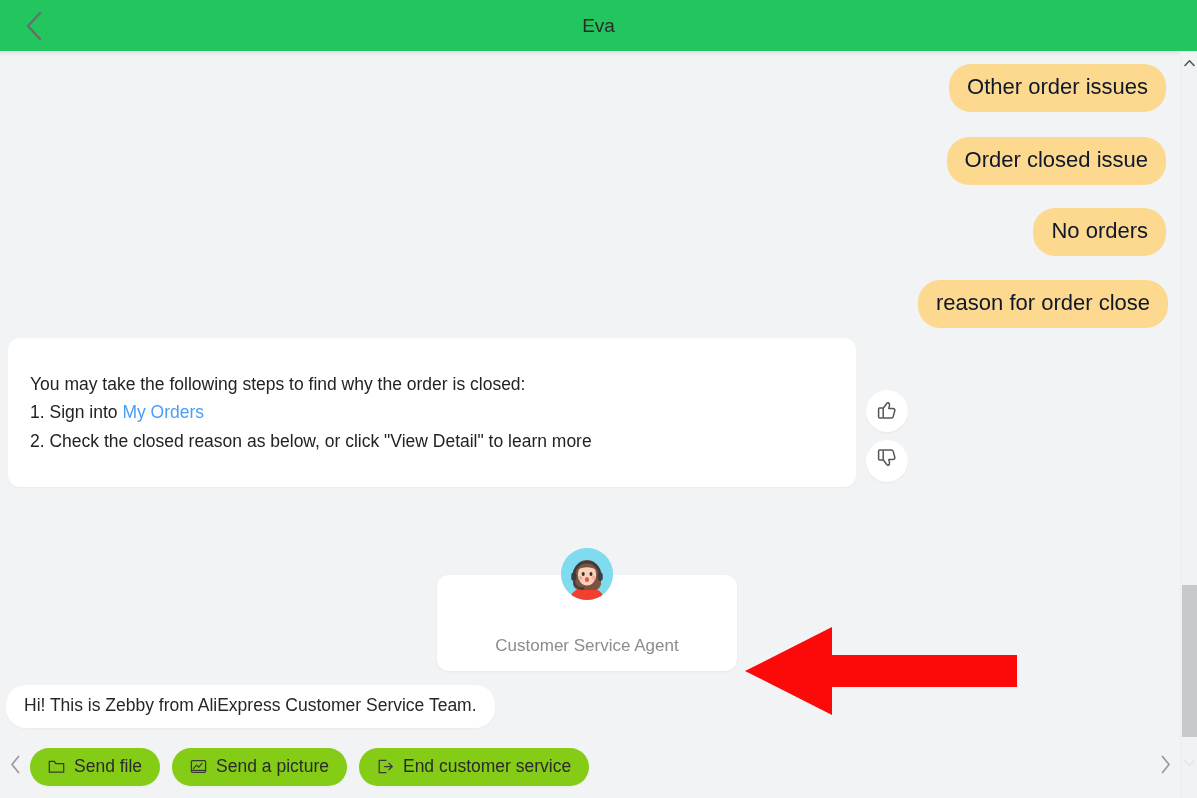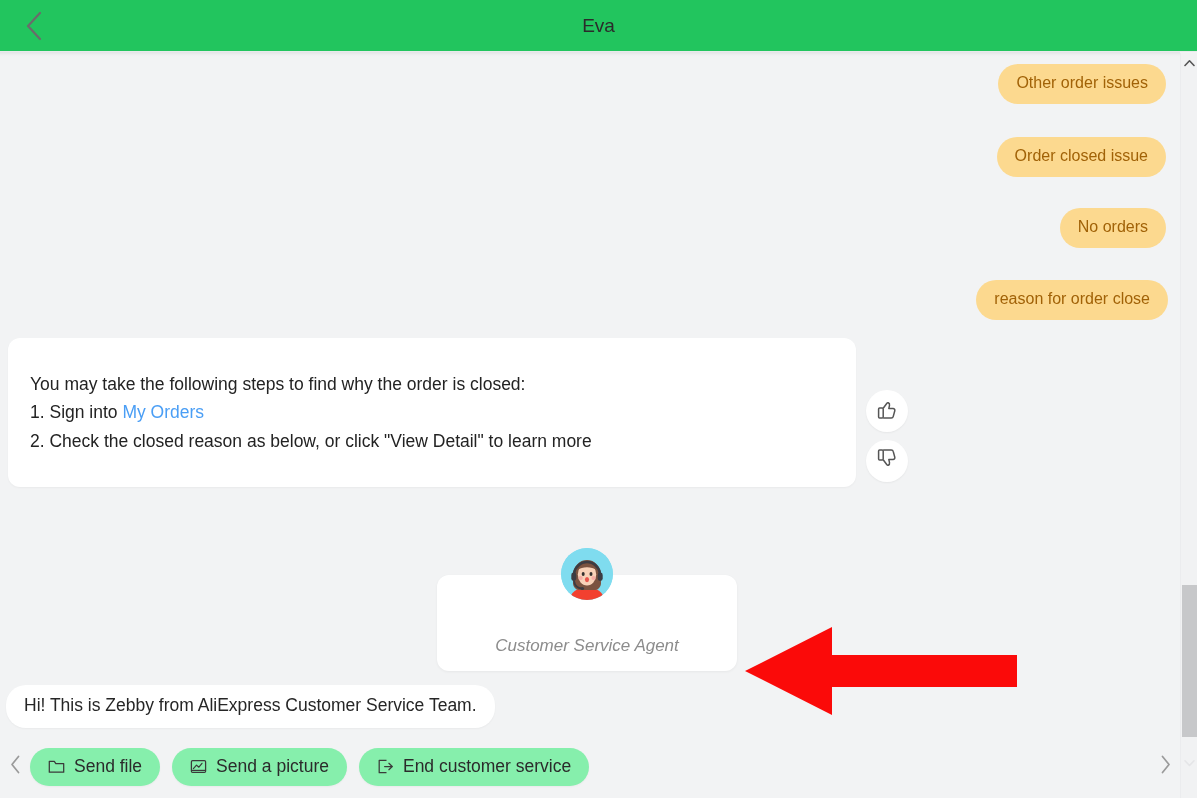--- a/index.html
+++ b/index.html
@@ -49,22 +49,22 @@
     background: #f2f3f4;
     overflow: hidden;
   }
 
   
   .user-bubble {
     position: absolute;
     background: #fcd98f;
     border-radius: 22px;
     padding: 9px 18px 11px 18px;
-    font-size: 16px;
-    color: #a16207;
+    font-size: 22px;
+    color: #0f172a;
     line-height: 1.25;
     white-space: nowrap;
   }
   #bubble-0 { right: 14px; top:  11px; }
   #bubble-1 { right: 14px; top:  84px; }
   #bubble-2 { right: 14px; top: 155px; }
   #bubble-3 { right: 12px; top: 227px; }
 
   
   #info-card {
@@ -127,21 +127,21 @@
     z-index: 2;
   }
   #agent-name {
     position: absolute; left: 437px; top: 557px;
     width: 300px; text-align: center;
     font-size: 18px; color: #262626;
   }
   #agent-role {
     position: absolute; left: 437px; top: 583px;
     width: 300px; text-align: center;
-    font-size: 17px; color: #8c8c8c; font-style: italic;
+    font-size: 17px; color: #8c8c8c;
   }
 
   
   #agent-msg {
     position: absolute;
     left: 6px; top: 632px;
     background: #ffffff;
     border-radius: 20px;
     padding: 10px 18px 12px 18px;
     font-size: 17.5px;
@@ -195,21 +195,21 @@
   .qb-nav {
     width: 30px; height: 63px;
     display: flex; align-items: center; justify-content: center;
     cursor: pointer; flex: none;
   }
   #qb-nav-right {
     position: absolute; right: 0; top: 0;
   }
   .chip {
     height: 38px;
-    background: #86efac;
+    background: #84cc16;
     border-radius: 19px;
     display: flex; align-items: center;
     padding: 0 18px;
     margin-right: 12px;
     font-size: 17.5px;
     color: #2b2b2b;
     white-space: nowrap;
     cursor: pointer;
     box-shadow: 0 1px 2px rgba(0,0,0,0.04);
   }

